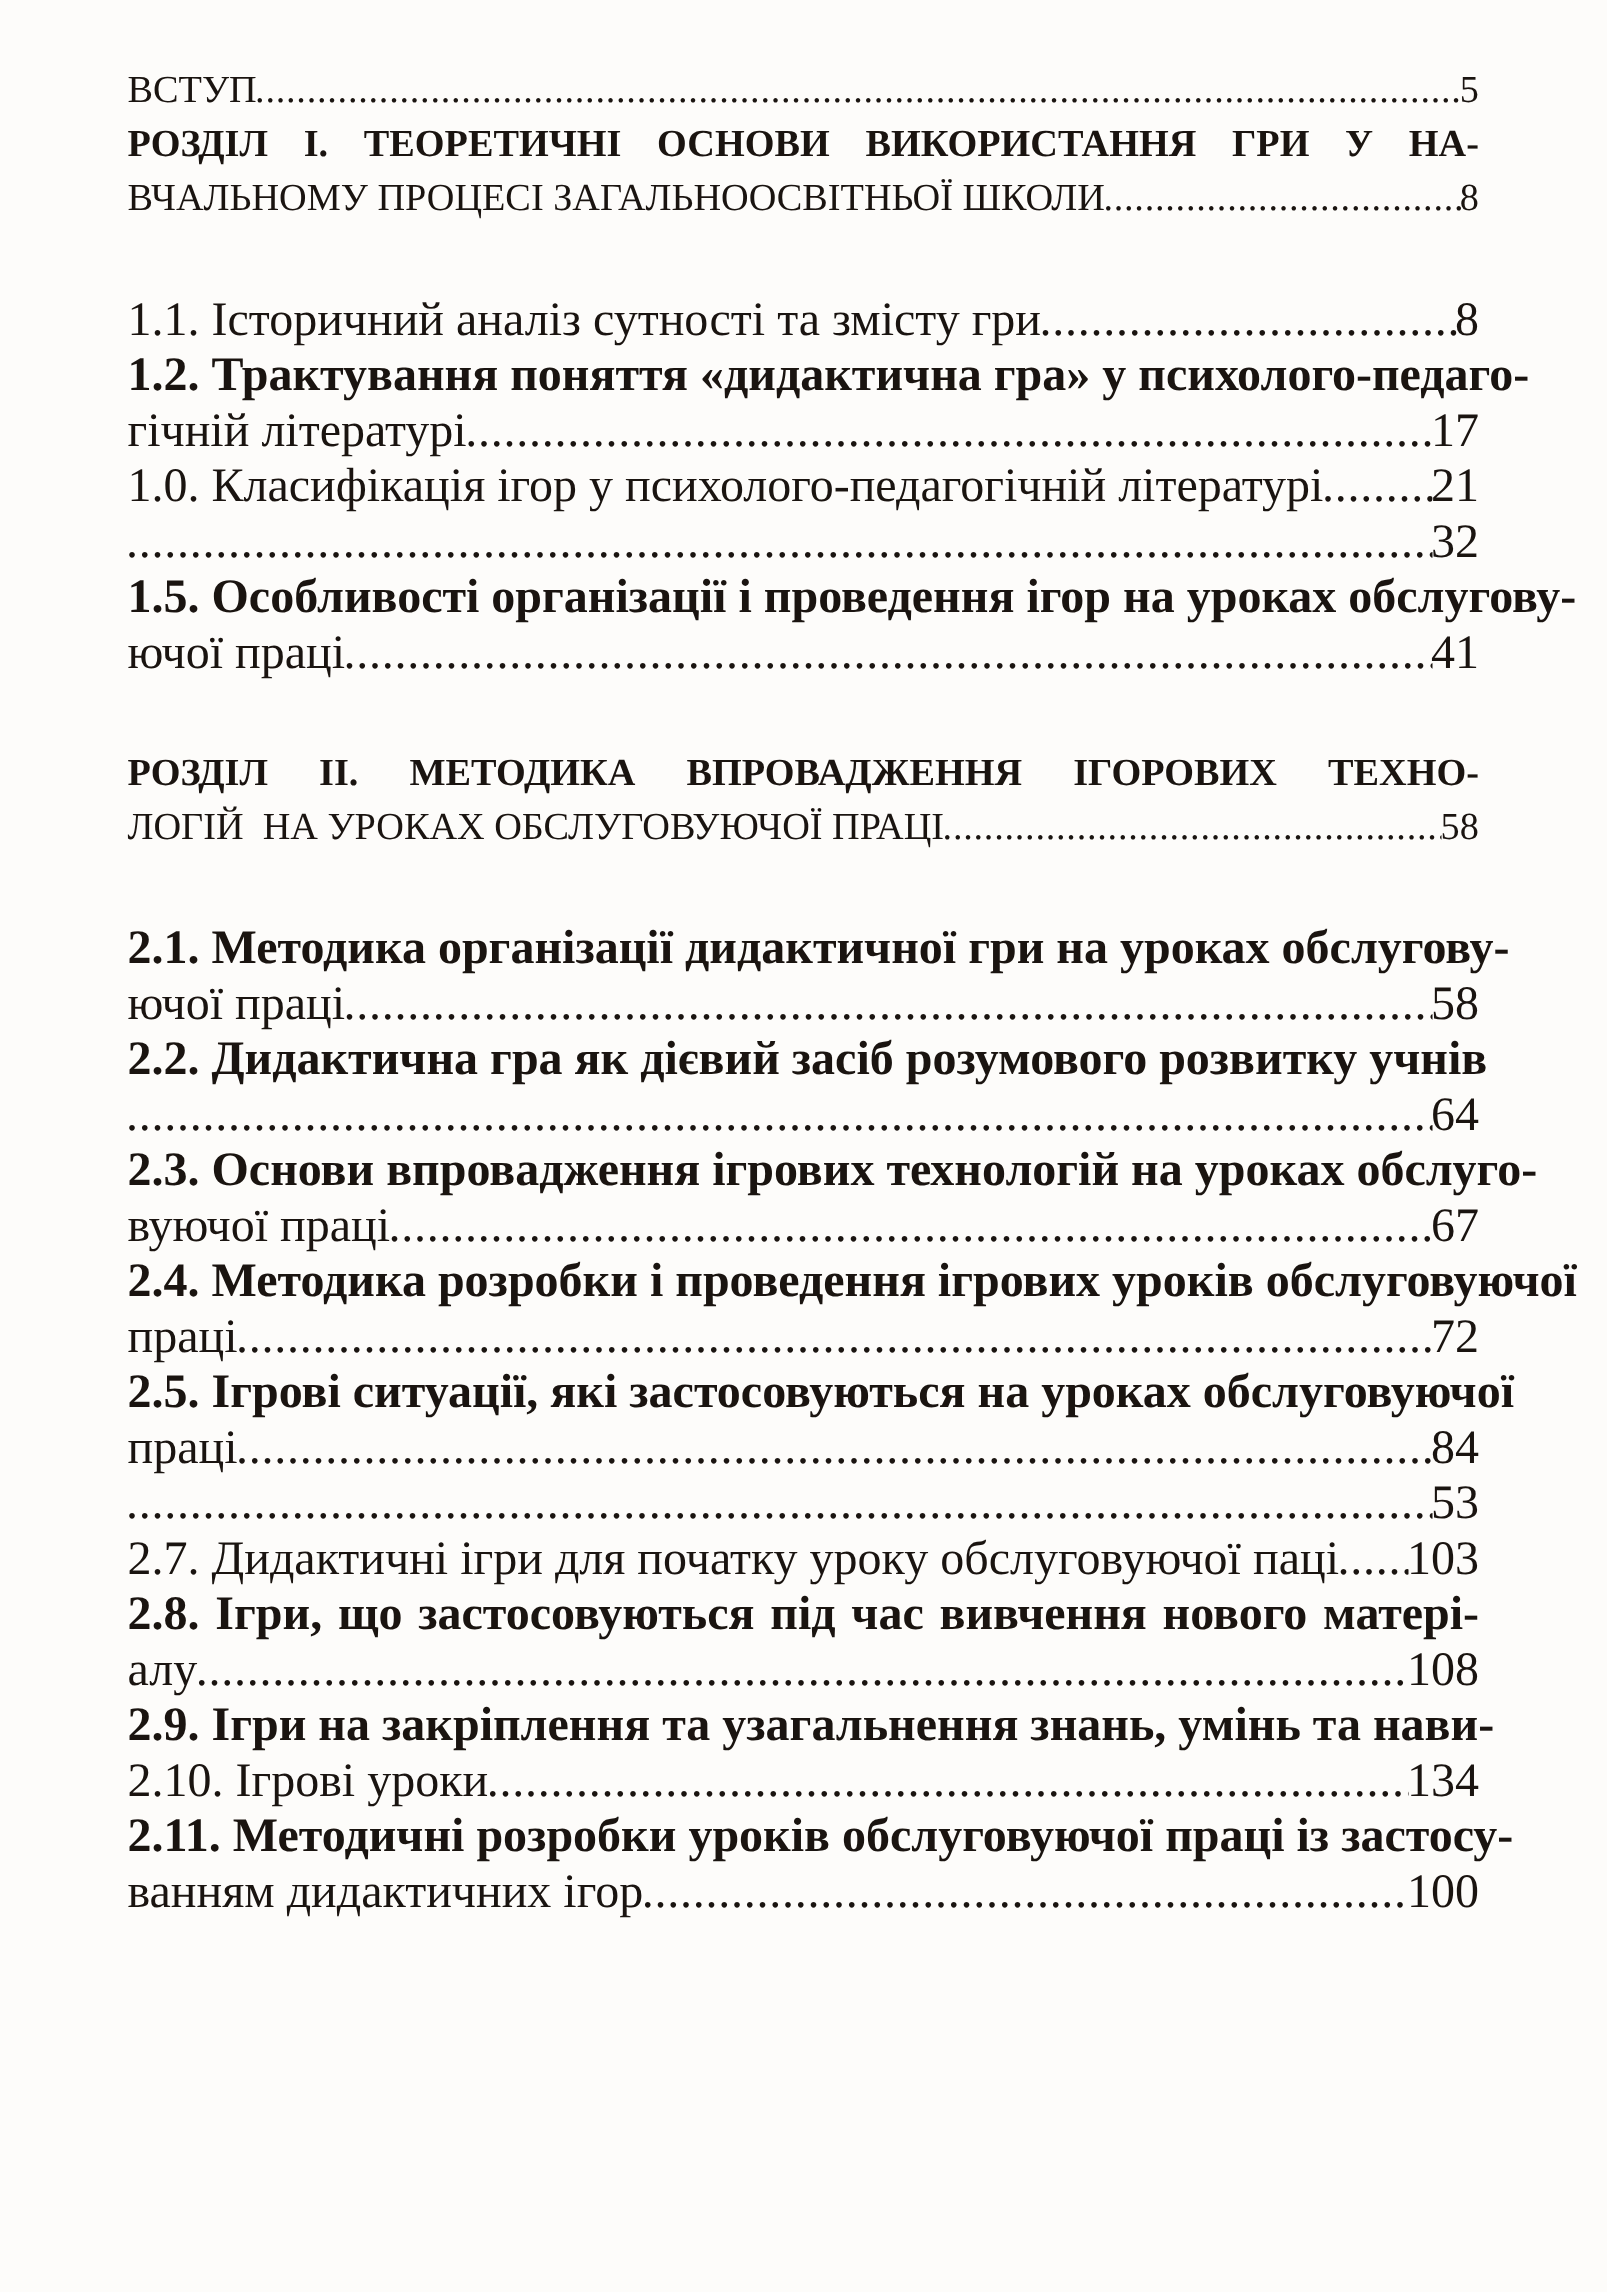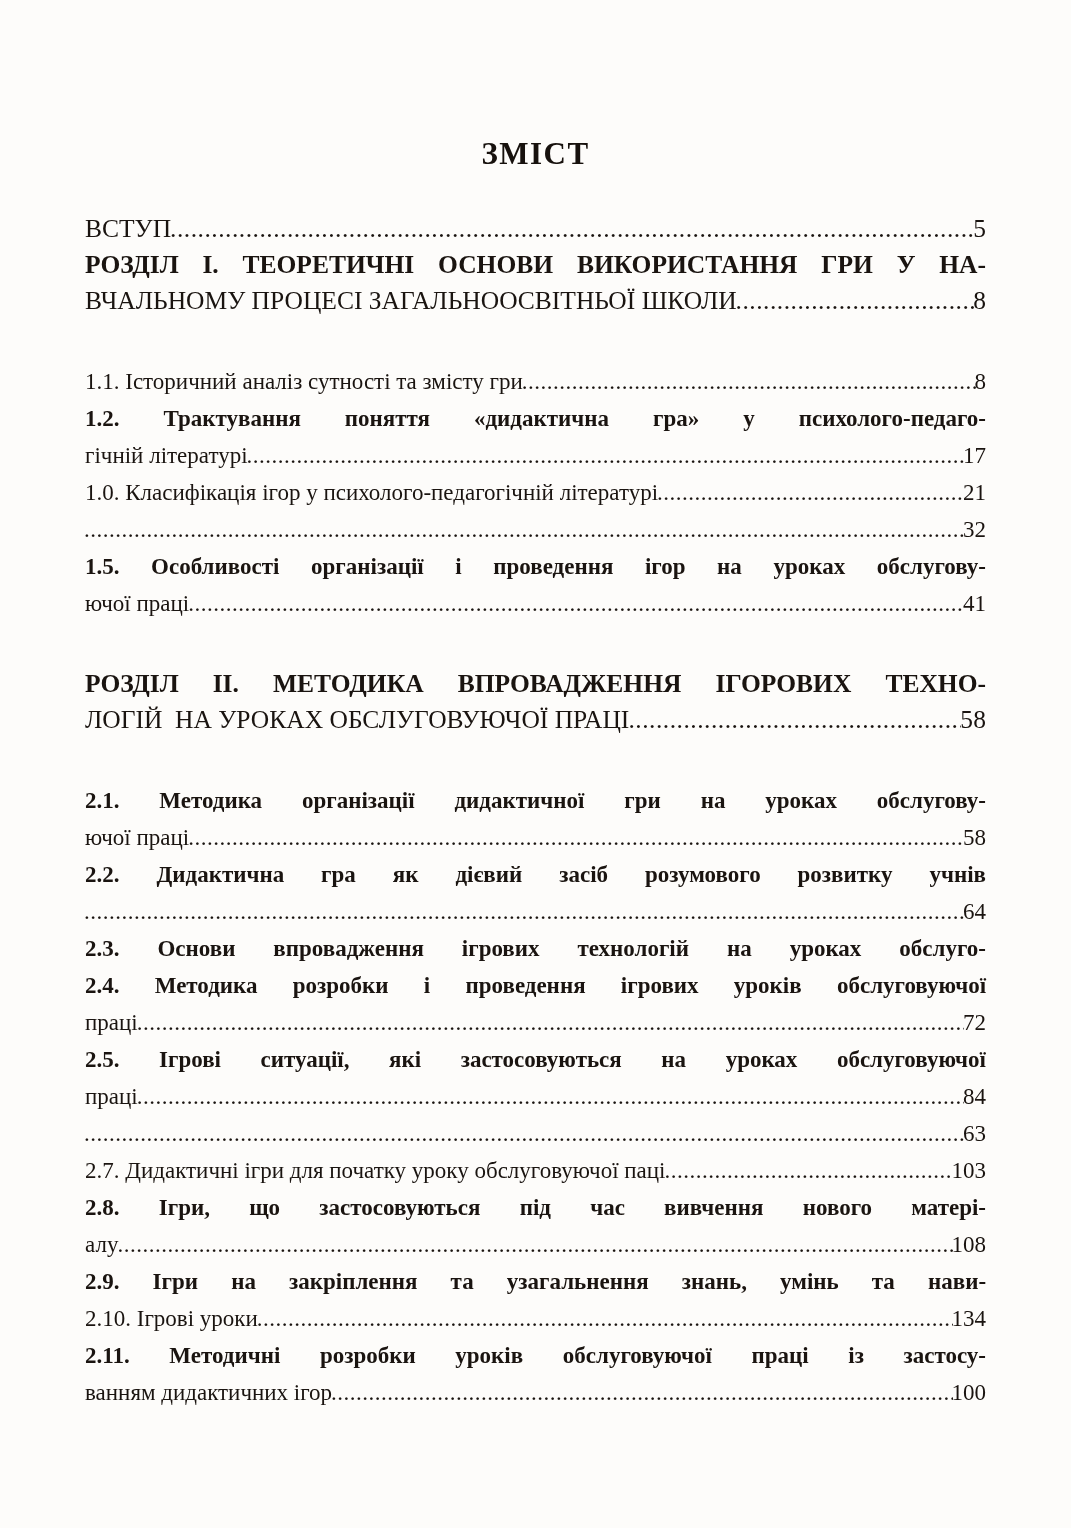--- a/index.html
+++ b/index.html
@@ -61,21 +61,21 @@
   }
 
   .entry.chapter {
     font-size: 25.5px;
     line-height: 36px;
     letter-spacing: 0.1px;
   }
 
   .entry.section {
     line-height: 37px;
-    font-size: 23px;
+    font-size: 32px;
   }
 
   
   .row {
     display: flex;
     align-items: baseline;
     width: 100%;
   }
   .row .label {
     flex: 0 1 auto;
@@ -114,21 +114,20 @@
   .chapter .row .label,
   .chapter .fullline {
     letter-spacing: 0px;
   }
 </style>
 </head>
 <body>
 
 <div class="page">
 
-  <h1 class="page-title">ЗМІСТ</h1>
 
   <div class="toc">
       <div class="toc-group">
         <div class="entry chapter">
           <div class="row">
             <span class="label">ВСТУП</span>
             <span class="leader"></span>
             <span class="pageno">5</span>
           </div>
         </div>
@@ -203,41 +202,46 @@
         </div>
         <div class="entry section">
           <div class="fullline"><span class="seg">2.2.</span><span class="sp"> </span><span class="seg">Дидактична</span><span class="sp"> </span><span class="seg">гра</span><span class="sp"> </span><span class="seg">як</span><span class="sp"> </span><span class="seg">дієвий</span><span class="sp"> </span><span class="seg">засіб</span><span class="sp"> </span><span class="seg">розумового</span><span class="sp"> </span><span class="seg">розвитку</span><span class="sp"> </span><span class="seg">учнів</span></div>
           <div class="row">
             <span class="leader"></span>
             <span class="pageno">64</span>
           </div>
         </div>
         <div class="entry section">
           <div class="fullline"><span class="seg">2.3.</span><span class="sp"> </span><span class="seg">Основи</span><span class="sp"> </span><span class="seg">впровадження</span><span class="sp"> </span><span class="seg">ігрових</span><span class="sp"> </span><span class="seg">технологій</span><span class="sp"> </span><span class="seg">на</span><span class="sp"> </span><span class="seg">уроках</span><span class="sp"> </span><span class="seg">обслуго-</span></div>
+          <div class="row">
+            <span class="label">вуючої праці</span>
+            <span class="leader"></span>
+            <span class="pageno">67</span>
+          </div>
         </div>
         <div class="entry section">
           <div class="fullline"><span class="seg">2.4.</span><span class="sp"> </span><span class="seg">Методика</span><span class="sp"> </span><span class="seg">розробки</span><span class="sp"> </span><span class="seg">і</span><span class="sp"> </span><span class="seg">проведення</span><span class="sp"> </span><span class="seg">ігрових</span><span class="sp"> </span><span class="seg">уроків</span><span class="sp"> </span><span class="seg">обслуговуючої</span></div>
           <div class="row">
             <span class="label">праці</span>
             <span class="leader"></span>
             <span class="pageno">72</span>
           </div>
         </div>
         <div class="entry section">
           <div class="fullline"><span class="seg">2.5.</span><span class="sp"> </span><span class="seg">Ігрові</span><span class="sp"> </span><span class="seg">ситуації,</span><span class="sp"> </span><span class="seg">які</span><span class="sp"> </span><span class="seg">застосовуються</span><span class="sp"> </span><span class="seg">на</span><span class="sp"> </span><span class="seg">уроках</span><span class="sp"> </span><span class="seg">обслуговуючої</span></div>
           <div class="row">
             <span class="label">праці</span>
             <span class="leader"></span>
             <span class="pageno">84</span>
           </div>
         </div>
         <div class="entry section">
           <div class="row">
             <span class="leader"></span>
-            <span class="pageno">63</span>
+            <span class="pageno">53</span>
           </div>
         </div>
         <div class="entry section">
           <div class="row">
             <span class="label">2.7. Дидактичні ігри для початку уроку обслуговуючої паці</span>
             <span class="leader"></span>
             <span class="pageno">103</span>
           </div>
         </div>
         <div class="entry section">

